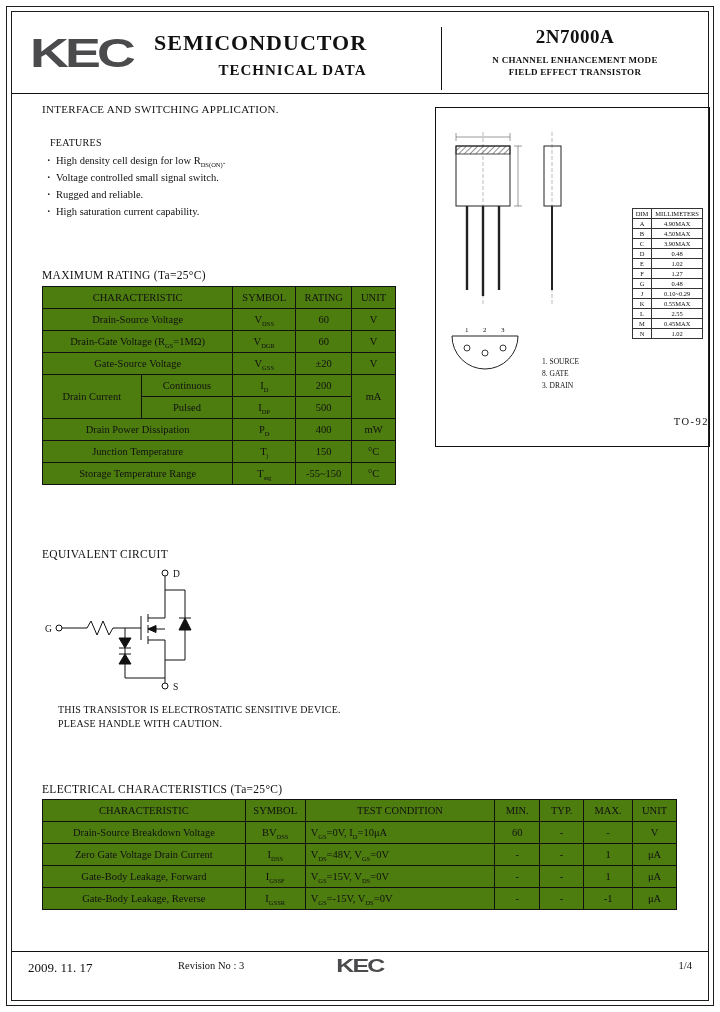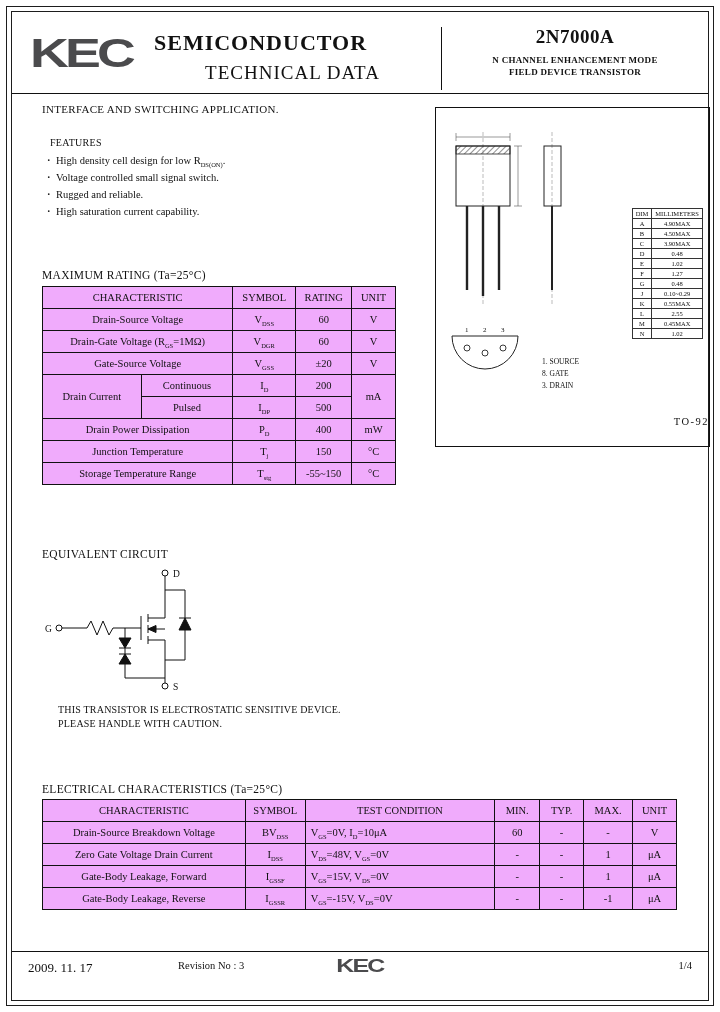--- a/index.html
+++ b/index.html
@@ -8,21 +8,21 @@
   .abs{position:absolute}
   .frame-outer{left:6px;top:6px;width:706px;height:998px;border:1.6px solid #1d1d1d}
   .frame-inner{left:11px;top:11px;width:696px;height:988px;border:1px solid #1d1d1d}
 
   .kec-logo{font-family:"Liberation Sans","DejaVu Sans",sans-serif;font-weight:bold;
             color:#4b4b4d;letter-spacing:-3px;display:inline-block;
             transform:scale(1.28,0.95);transform-origin:left center}
   .logo-top{left:30px;top:32px;font-size:42px;line-height:44px}
 
   .doc-title{left:154px;top:30px;width:285px;text-align:left;font-size:22px;font-weight:bold;letter-spacing:1px}
-  .doc-subtitle{left:150px;top:62px;width:285px;text-align:center;font-size:19px;font-weight:normal;letter-spacing:1px}
+  .doc-subtitle{left:150px;top:62px;width:285px;text-align:center;font-size:15px;font-weight:bold;letter-spacing:1px}
   .header-vline{left:441px;top:27px;width:1px;height:63px;background:#111}
   .part-number{left:450px;top:26px;width:250px;text-align:center;font-size:19px;font-weight:bold;letter-spacing:.5px}
   .part-desc{left:450px;top:54px;width:250px;text-align:center;font-size:9px;font-weight:bold;line-height:12px;letter-spacing:.3px}
   .header-hline{left:12px;top:93px;width:696px;height:1px;background:#111}
 
   .app-line{left:42px;top:103px;font-size:11px;letter-spacing:.3px}
   .features-title{left:50px;top:137px;font-size:10px;letter-spacing:.3px}
   .features-list{left:46px;top:152px;font-size:10.5px;line-height:17px}
   .feature-item{position:relative;padding-left:10px}
   .feature-item::before{content:"·";position:absolute;left:1px;top:0;font-weight:bold}
@@ -32,21 +32,21 @@
   .dim-table{position:absolute;right:6px;top:100px;border-collapse:collapse;font-size:6.5px;background:#fff}
   .dim-table th,.dim-table td{border:0.5px solid #333;padding:1px 3px;text-align:center;font-weight:normal;white-space:nowrap}
   .pin-legend{position:absolute;left:106px;top:248px;font-size:7.5px;line-height:12px}
   .pkg-name{position:absolute;left:0;right:0;top:308px;text-align:right;font-size:10.5px;letter-spacing:1.5px}
 
   .section-title{font-size:11.5px;letter-spacing:.3px}
   .max-title{left:42px;top:269px}
   .equiv-title{left:42px;top:548px}
   .elec-title{left:42px;top:783px}
 
-  table.sheet{border-collapse:collapse;font-size:10.5px;background:#f0abfc}
+  table.sheet{border-collapse:collapse;font-size:10.5px;background:#4d7c0f}
   table.sheet th,table.sheet td{border:1px solid #111;padding:0 5px;height:21px;font-weight:normal;white-space:nowrap}
   table.sheet th{text-align:center}
   .rating-table{left:42px;top:286px;width:354px}
   .elec-table{left:42px;top:799px;width:635px}
   td.char{text-align:center}
   td.c{text-align:center}
   td.cond{text-align:left;padding-left:8px}
   sub{font-size:62%;line-height:0}
 
   .circuit-svg{left:45px;top:560px}
@@ -65,21 +65,21 @@
 <div class="abs frame-outer"></div>
 <div class="abs frame-inner"></div>
 
 <div class="abs kec-logo logo-top">KEC</div>
 <div class="abs doc-title">SEMICONDUCTOR</div>
 <div class="abs doc-subtitle">TECHNICAL DATA</div>
 <div class="abs header-vline"></div>
 <div class="abs part-number">2N7000A</div>
 <div class="abs part-desc">
   <div>N CHANNEL ENHANCEMENT MODE</div>
-  <div>FIELD DEVICE TRANSISTOR</div>
+  <div>FIELD EFFECT TRANSISTOR</div>
 </div>
 <div class="abs header-hline"></div>
 
 <div class="abs app-line">INTERFACE AND SWITCHING APPLICATION.</div>
 <div class="abs features-title">FEATURES</div>
 <div class="abs features-list">
   <div class="feature-item"><span>High density cell design for low R</span><sub>DS(ON)</sub><span>.</span></div>
   <div class="feature-item"><span>Voltage controlled small signal switch.</span></div>
   <div class="feature-item"><span>Rugged and reliable.</span></div>
   <div class="feature-item"><span>High saturation current capability.</span></div>

